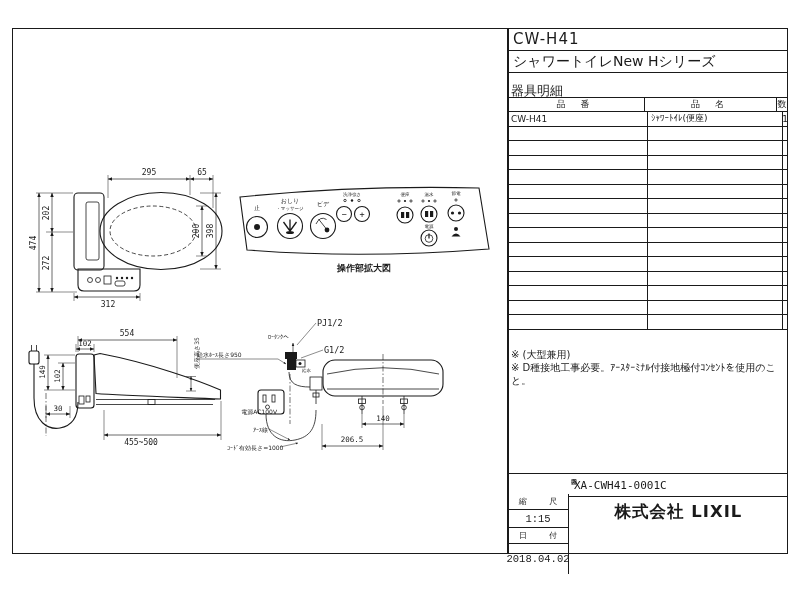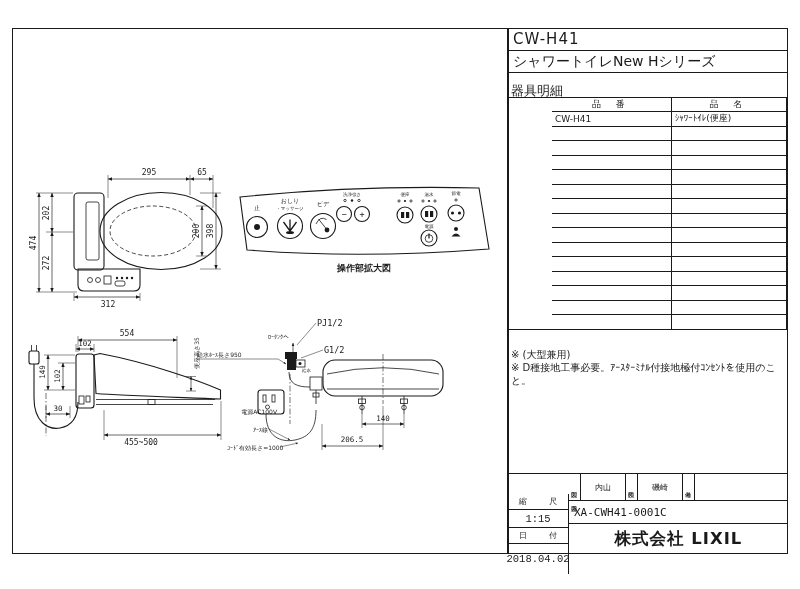--- a/index.html
+++ b/index.html
@@ -7,21 +7,21 @@
         font-family:"DejaVu Sans",sans-serif;color:#1a1a1a;}
   .abs{position:absolute;box-sizing:border-box;}
   .frame{left:12px;top:28px;width:776px;height:526px;border:1.6px solid #1a1a1a;}
   .vline{left:507px;top:28px;width:1.6px;height:525px;background:#1a1a1a;}
   .box-model{left:509px;top:28px;width:279px;height:23px;border-bottom:1px solid #1a1a1a;
              font-size:15px;line-height:22px;padding-left:4px;letter-spacing:1px;}
   .box-series{left:509px;top:51px;width:279px;height:22px;border-bottom:1px solid #1a1a1a;
               font-size:14px;line-height:21px;padding-left:4px;}
   .meisai{left:511px;top:86px;font-size:13px;line-height:10px;}
   .ptable{left:508px;top:97px;width:280px;height:233px;border:1px solid #1a1a1a;border-left:none;
-          display:flex;flex-direction:column;font-size:9px;padding-left:44px;}
+          display:flex;flex-direction:column;font-size:9px;}
   .phead{display:flex;height:13px;border-bottom:1px solid #1a1a1a;font-size:9px;}
   .pbody{display:flex;flex-direction:column;flex:1;}
   .prow{display:flex;flex:1;border-bottom:1px solid #1a1a1a;}
   .prow:last-child{border-bottom:none;}
   .c1{width:136px;border-right:1px solid #1a1a1a;padding-left:3px;overflow:hidden;}
   .c2{width:131px;border-right:1px solid #1a1a1a;padding-left:3px;overflow:hidden;}
   .c3{flex:1;text-align:center;overflow:hidden;}
   .hc{text-align:center;padding-left:0;letter-spacing:6px;}
   .prow .c1,.prow .c2,.prow .c3{display:flex;align-items:center;}
   .prow .c3{justify-content:center;}
@@ -155,28 +155,20 @@
   </div>
 
   <div class="abs tblock">
     <div class="abs tl">
       <div class="cell lab" style="height:16px;">縮 尺</div>
       <div class="cell val" style="height:18px;">1:15</div>
       <div class="cell lab" style="height:16px;font-family:Liberation Serif, serif;">日 付</div>
       <div class="cell val" style="height:30px;">2018.04.02</div>
     </div>
     <div class="abs tr">
-      <div class="trow" style="height:27px;">
-        <div class="vcell" style="width:12px;">製図</div>
-        <div class="ncell" style="width:45px;">内山</div>
-        <div class="vcell" style="width:12px;">検図</div>
-        <div class="ncell" style="width:45px;">磯崎</div>
-        <div class="vcell" style="width:12px;">備考</div>
-        <div class="ncell" style="flex:1;border-right:none;"></div>
-      </div>
       <div class="trow" style="height:23px;flex-direction:column;">
         <div class="vcell" style="width:12px;">図番</div>
         <div class="ncell" style="flex:1;border-right:none;justify-content:flex-start;padding-left:5px;font-size:11px;font-family:'DejaVu Sans Mono',monospace;">XA-CWH41-0001C</div>
       </div>
       <div class="trow" style="height:30px;">
         <div class="company">株式会社 LIXIL</div>
       </div>
     </div>
   </div>
 

